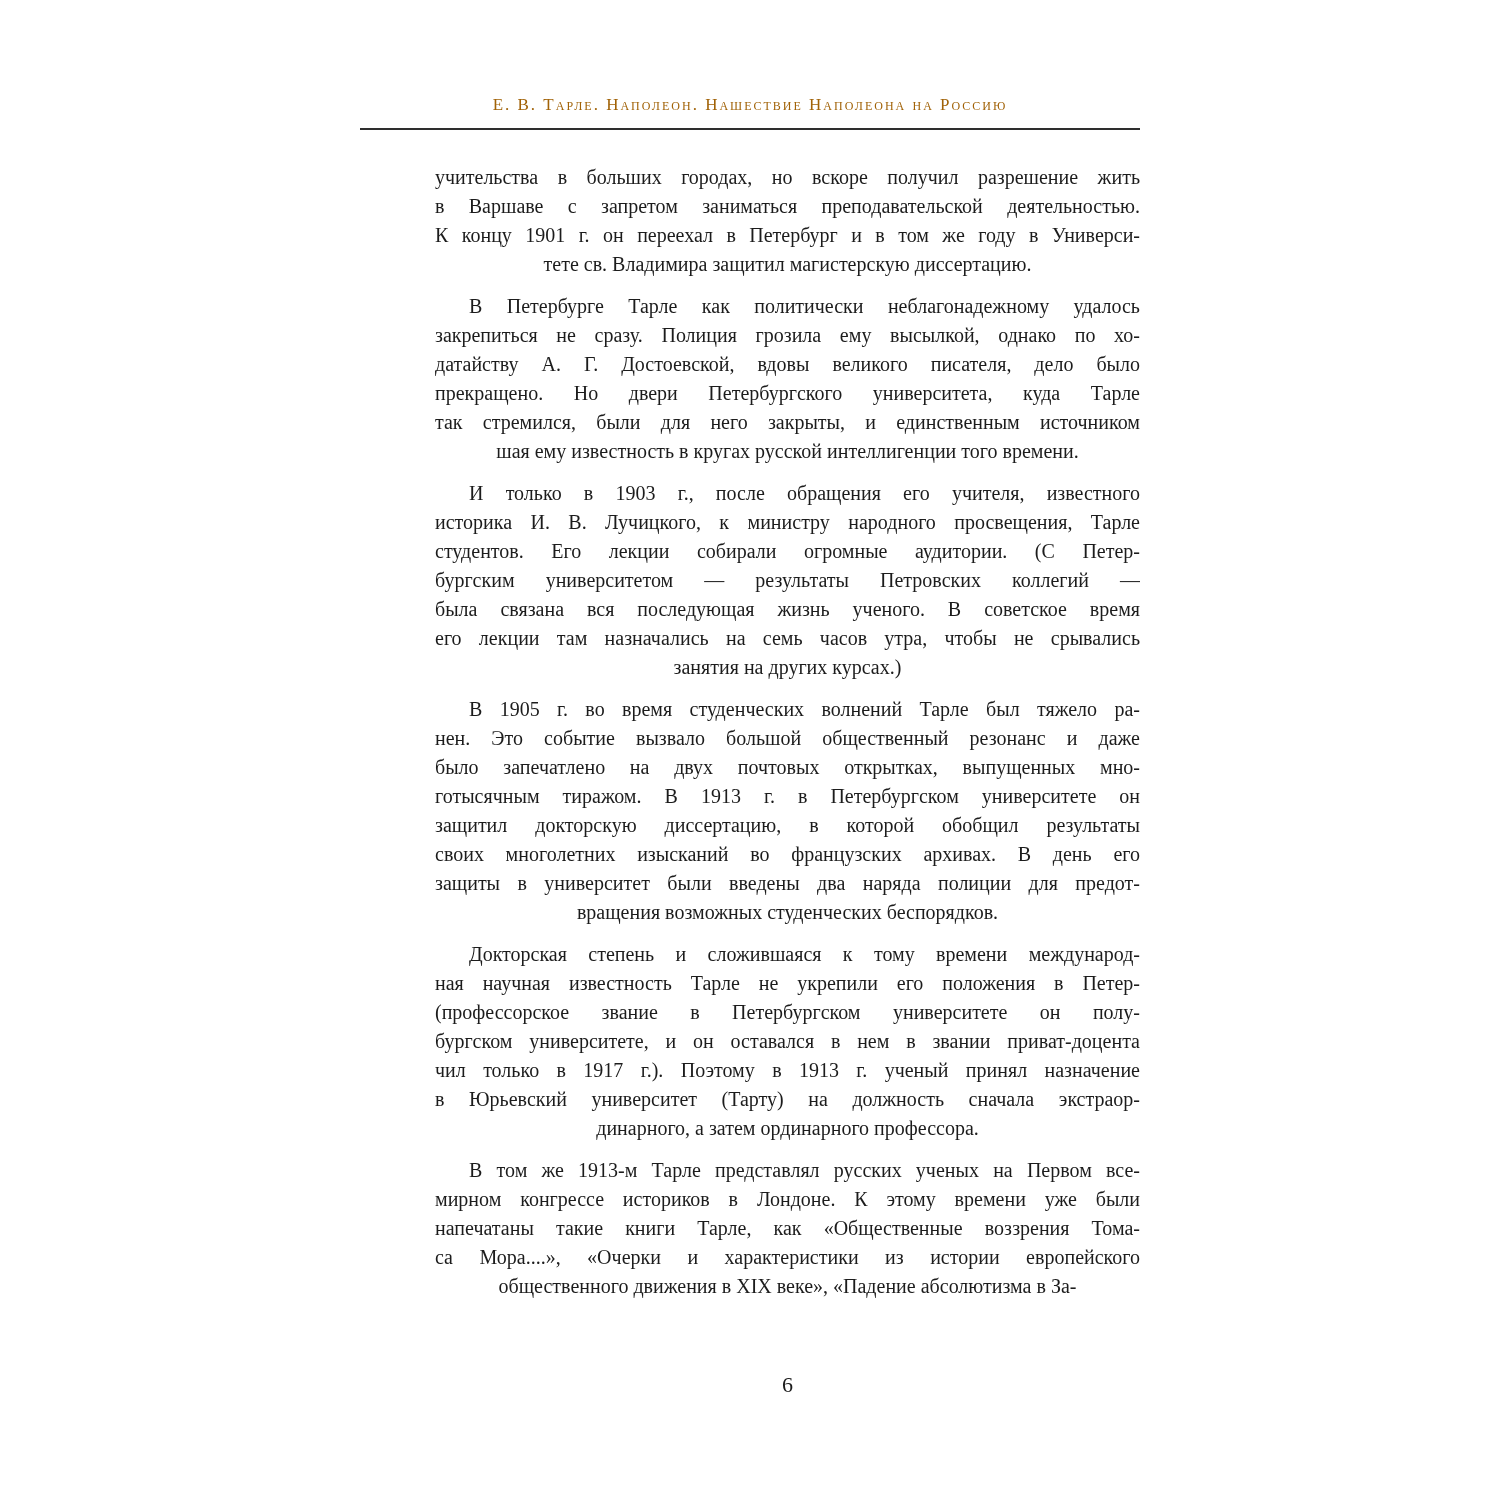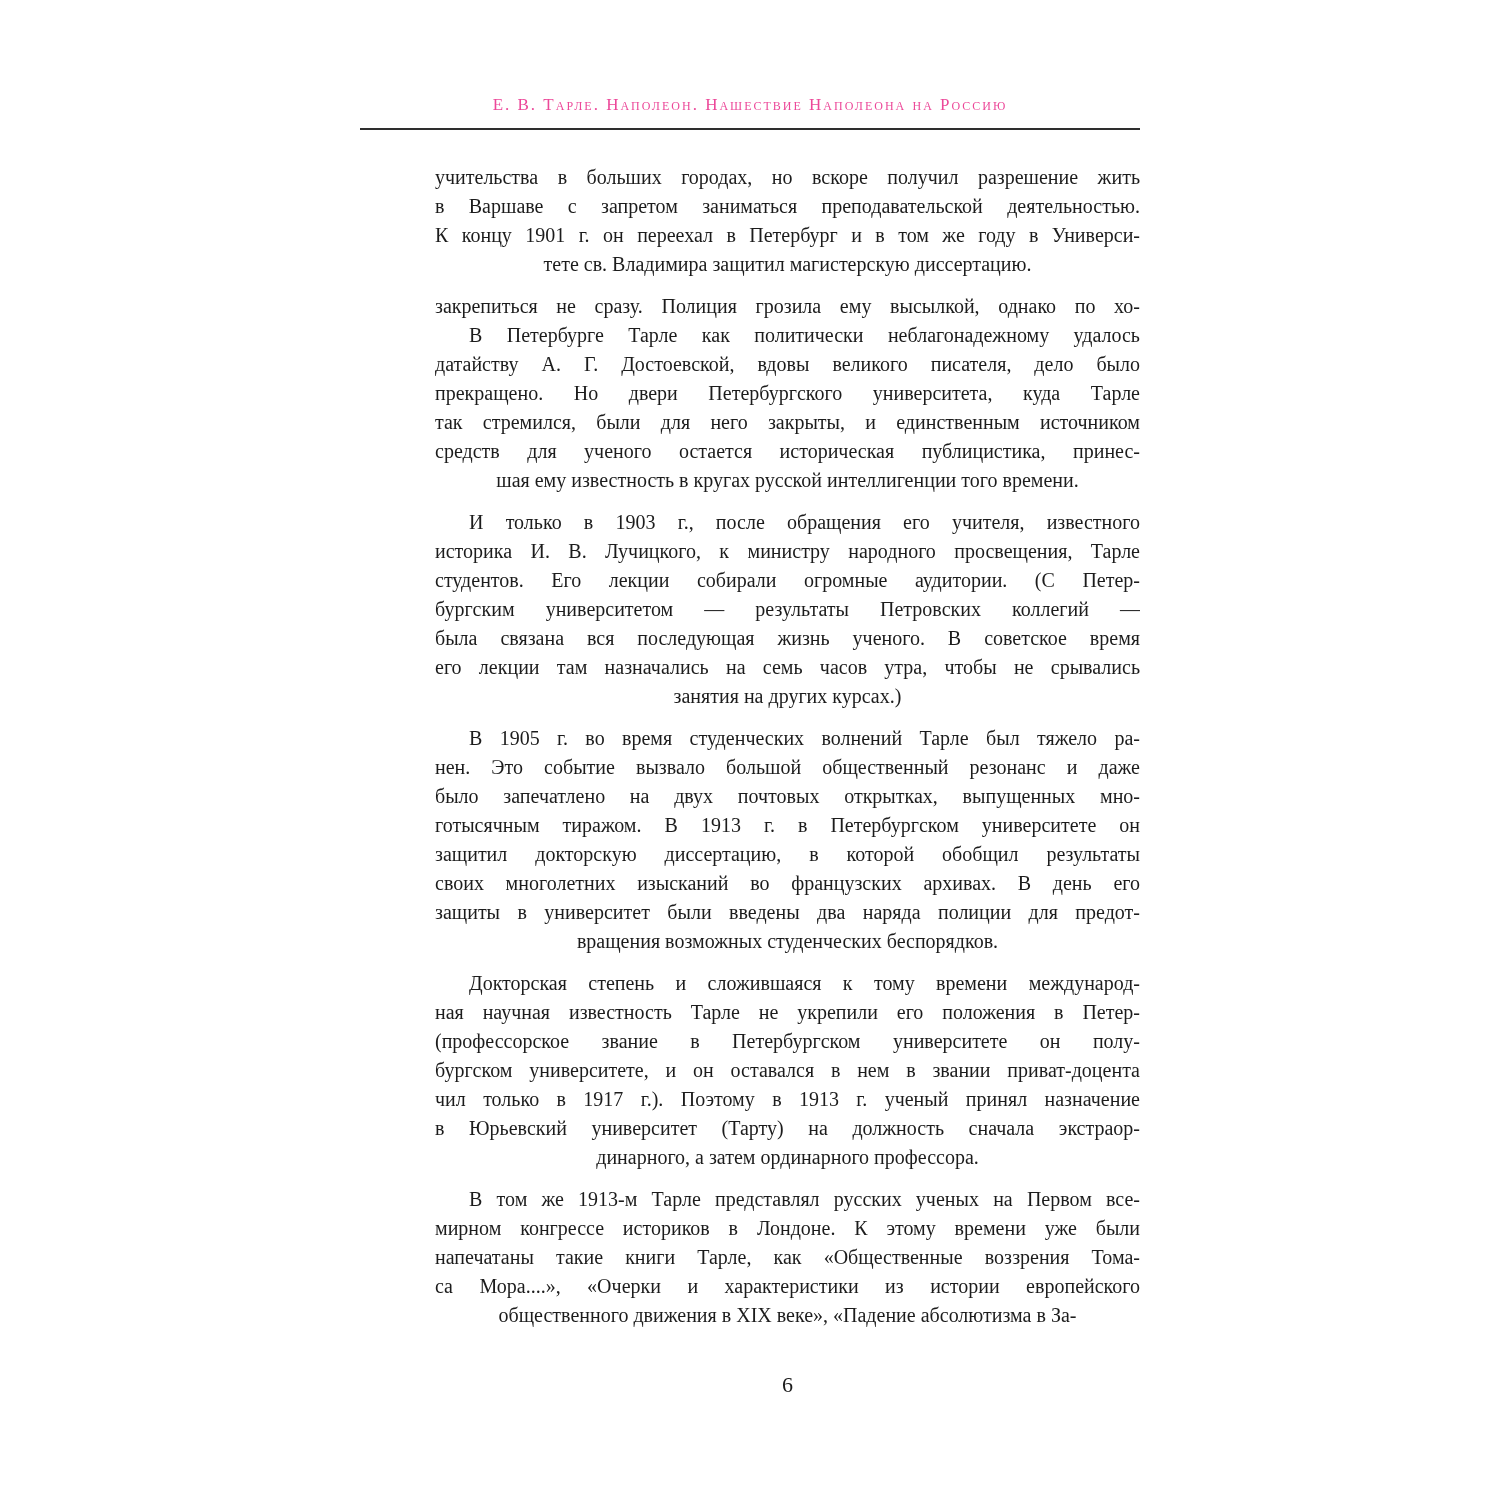--- a/index.html
+++ b/index.html
@@ -22,21 +22,21 @@
     top: 95px;
     width: 780px;
     text-align: center;
     border-bottom: 2px solid #2e2e2e;
     padding-bottom: 13px;
   }
   .running-head {
     font-size: 17px;
     letter-spacing: 2px;
     font-variant: small-caps;
-    color: #ec4899;
+    color: #a16207;
     white-space: nowrap;
   }
   .page-body {
     position: absolute;
     left: 435px;
     top: 163px;
     width: 705px;
     font-size: 20px;
     line-height: 29px;
   }
@@ -77,26 +77,25 @@
   </div>
 
   <div class="page-body">
       <div class="paragraph">
         <div class="line fill">учительства в больших городах, но вскоре получил разрешение жить</div>
         <div class="line fill">в Варшаве с запретом заниматься преподавательской деятельностью.</div>
         <div class="line fill">К концу 1901 г. он переехал в Петербург и в том же году в Универси-</div>
         <div class="line">тете св. Владимира защитил магистерскую диссертацию.</div>
       </div>
       <div class="paragraph">
+        <div class="line fill indent">В Петербурге Тарле как политически неблагонадежному удалось</div>
         <div class="line fill">закрепиться не сразу. Полиция грозила ему высылкой, однако по хо-</div>
-        <div class="line fill indent">В Петербурге Тарле как политически неблагонадежному удалось</div>
         <div class="line fill">датайству А. Г. Достоевской, вдовы великого писателя, дело было</div>
         <div class="line fill">прекращено. Но двери Петербургского университета, куда Тарле</div>
         <div class="line fill">так стремился, были для него закрыты, и единственным источником</div>
-        <div class="line fill">средств для ученого остается историческая публицистика, принес-</div>
         <div class="line">шая ему известность в кругах русской интеллигенции того времени.</div>
       </div>
       <div class="paragraph">
         <div class="line fill indent">И только в 1903 г., после обращения его учителя, известного</div>
         <div class="line fill">историка И. В. Лучицкого, к министру народного просвещения, Тарле</div>
         <div class="line fill">студентов. Его лекции собирали огромные аудитории. (С Петер-</div>
         <div class="line fill">бургским университетом — результаты Петровских коллегий —</div>
         <div class="line fill">была связана вся последующая жизнь ученого. В советское время</div>
         <div class="line fill">его лекции там назначались на семь часов утра, чтобы не срывались</div>
         <div class="line">занятия на других курсах.)</div>

